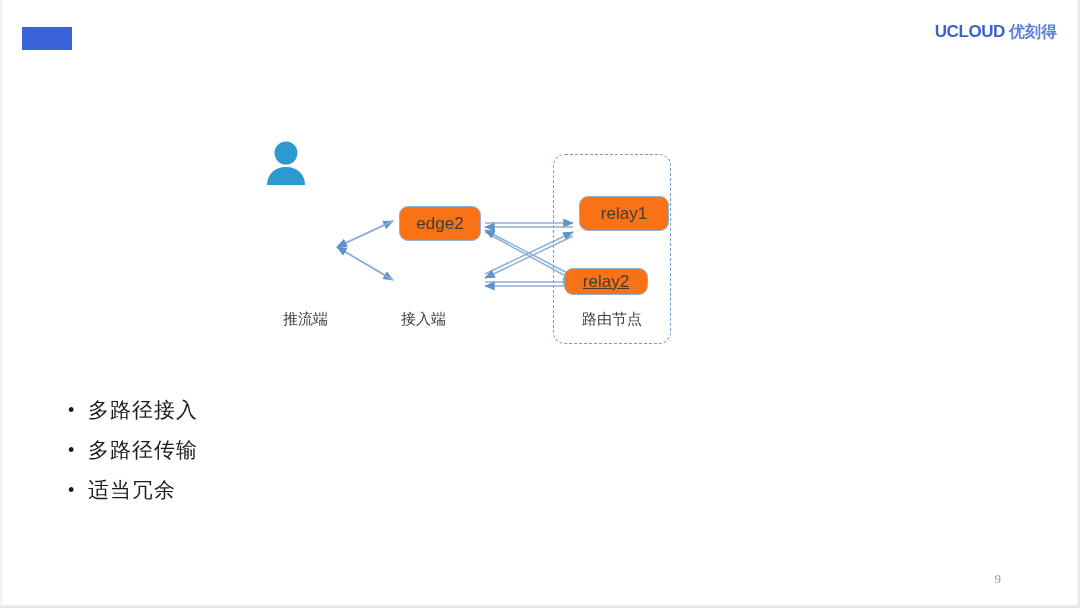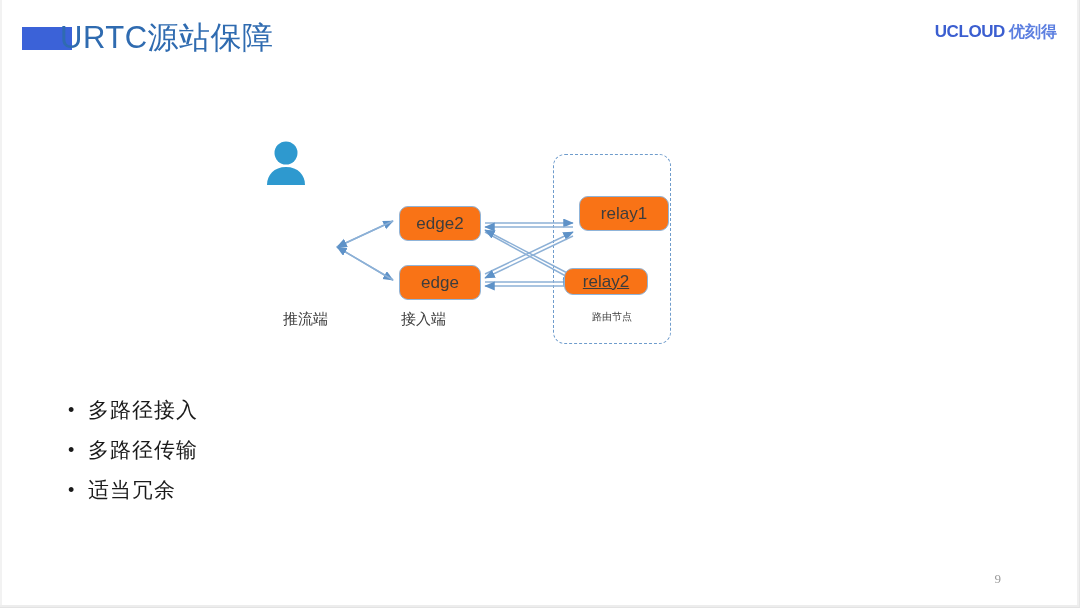--- a/index.html
+++ b/index.html
@@ -122,21 +122,21 @@
     box-sizing: border-box;
     border: 1.4px dashed #6f9ccc;
     border-radius: 12px;
   }
   .group-caption {
     position: absolute;
     left: 288px;
     top: 170px;
     width: 118px;
     text-align: center;
-    font-size: 10px;
+    font-size: 15px;
     color: #404040;
   }
   .axis-caption {
     position: absolute;
     font-size: 15px;
     color: #404040;
     white-space: nowrap;
   }
   #cap-push  { left: 18px;  top: 170px; }
   #cap-edge  { left: 136px; top: 170px; }
@@ -189,21 +189,20 @@
 </head>
 <body>
 
 <div id="slide">
 
   <div class="frame-left"></div>
   <div class="frame-right"></div>
   <div class="frame-bottom"></div>
 
   <div class="title-accent"></div>
-  <div class="slide-title">URTC源站保障</div>
 
   <div class="brand-logo">
     <span class="brand-en">UCLOUD</span>
     <span class="brand-cn">优刻得</span>
   </div>
 
   <div id="diagram">
 
     <div class="dashed-group"></div>
 
@@ -234,21 +233,20 @@
         <line x1="308" y1="96" x2="220" y2="138" marker-end="url(#ah)"></line>
       </g>
     </svg>
 
     <svg class="person-icon" viewBox="0 0 42 46">
       <circle cx="21" cy="13" r="11.5" fill="#2e99cf"></circle>
       <path d="M21 27 C9 27 2 35 2 45 L40 45 C40 35 33 27 21 27 Z" fill="#2e99cf"></path>
     </svg>
 
     <div class="node-box" id="node-edge2">edge2</div>
-    <div class="node-box" id="node-edge">edge</div>
     <div class="node-box" id="node-relay1">relay1</div>
     <div class="node-box" id="node-relay2">relay2</div>
 
     <div class="axis-caption" id="cap-push">推流端</div>
     <div class="axis-caption" id="cap-edge">接入端</div>
     <div class="group-caption">路由节点</div>
   </div>
 
   <div class="bullet-list">
     <div class="bullet-row">

